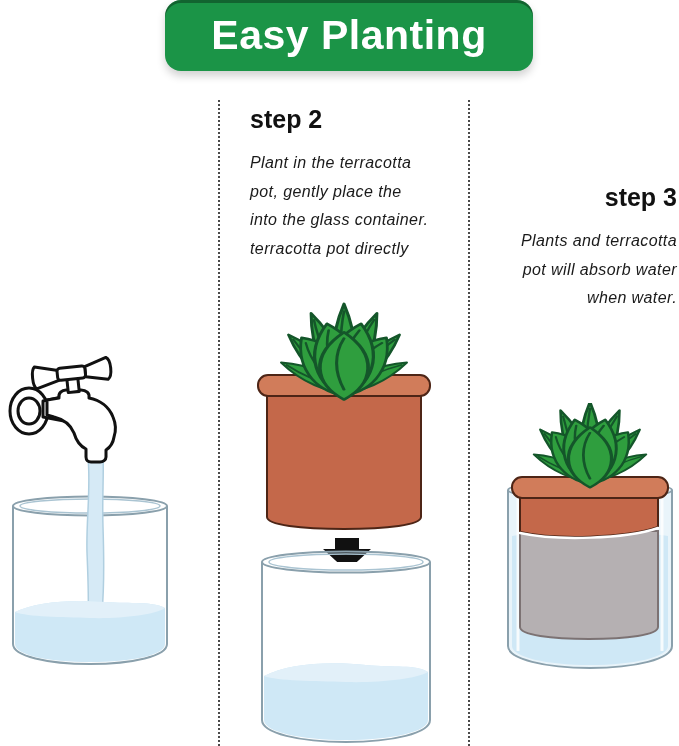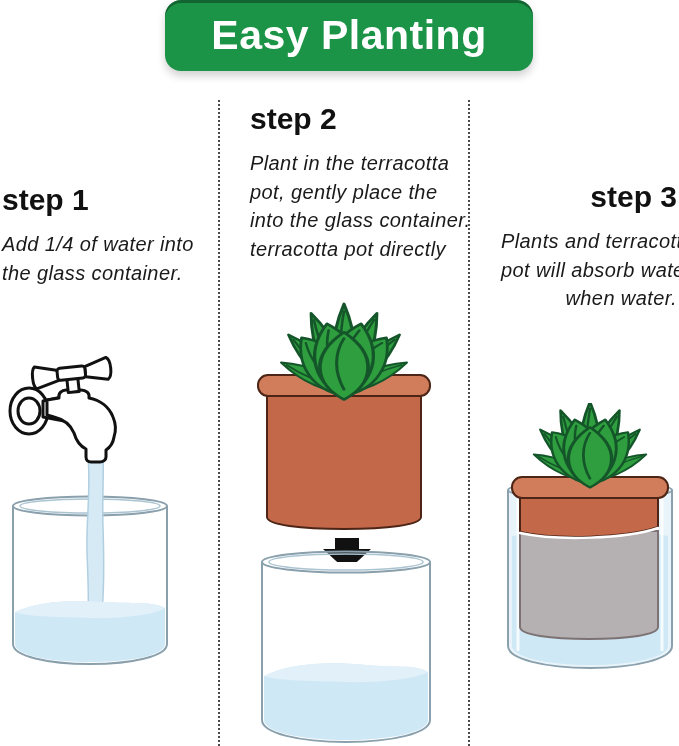--- a/index.html
+++ b/index.html
@@ -17,22 +17,22 @@
   }
   .banner span{
     color:var(--banner-text,#fff);font-size:41px;font-weight:bold;letter-spacing:.5px;
   }
   
   .divider{position:absolute;top:100px;bottom:0;width:0;border-left:2px dotted #4a4a4a;}
   .divider.d1{left:218px;}
   .divider.d2{left:468px;}
   
   .step-text{position:absolute;}
-  .step-text h2{margin:0 0 14px 0;font-size:30px;line-height:32px;font-weight:bold;color:#111;}
-  .step-text .line{font-size:20px;font-style:italic;line-height:28.5px;letter-spacing:.4px;white-space:nowrap;}
+  .step-text h2{margin:0 0 14px 0;font-size:25px;line-height:32px;font-weight:bold;color:#111;}
+  .step-text .line{font-size:16px;font-style:italic;line-height:28.5px;letter-spacing:.4px;white-space:nowrap;}
   .t1{left:2px;top:184px;width:214px;}
   .t2{left:250px;top:103px;width:213px;}
   .t3{left:501px;top:181px;width:176px;text-align:right;}
   
   .illus{position:absolute;}
   .i1{left:0;top:352px;}
   .i2{left:218px;top:292px;}
   .i3{left:465px;top:403px;}
   .leaf{fill:var(--leaf-green,#2f9e3e);stroke:var(--leaf-outline,#14562a);stroke-width:3;stroke-linejoin:round;}
   .vein{fill:none;stroke:var(--leaf-outline,#14562a);stroke-width:2.5;stroke-linecap:round;}
@@ -85,25 +85,20 @@
     </defs>
   </svg>
 
   <header class="banner">
     <span>Easy Planting</span>
   </header>
 
   <div class="divider d1"></div>
   <div class="divider d2"></div>
 
-  <section class="step-text t1">
-    <h2>step 1</h2>
-    <div class="line">Add 1/4 of water into</div>
-    <div class="line">the glass container.</div>
-  </section>
 
   <section class="step-text t2">
     <h2>step 2</h2>
     <div class="line">Plant in the terracotta</div>
     <div class="line">pot, gently place the</div>
     <div class="line">into the glass container.</div>
     <div class="line">terracotta pot directly</div>
   </section>
 
   <section class="step-text t3">

